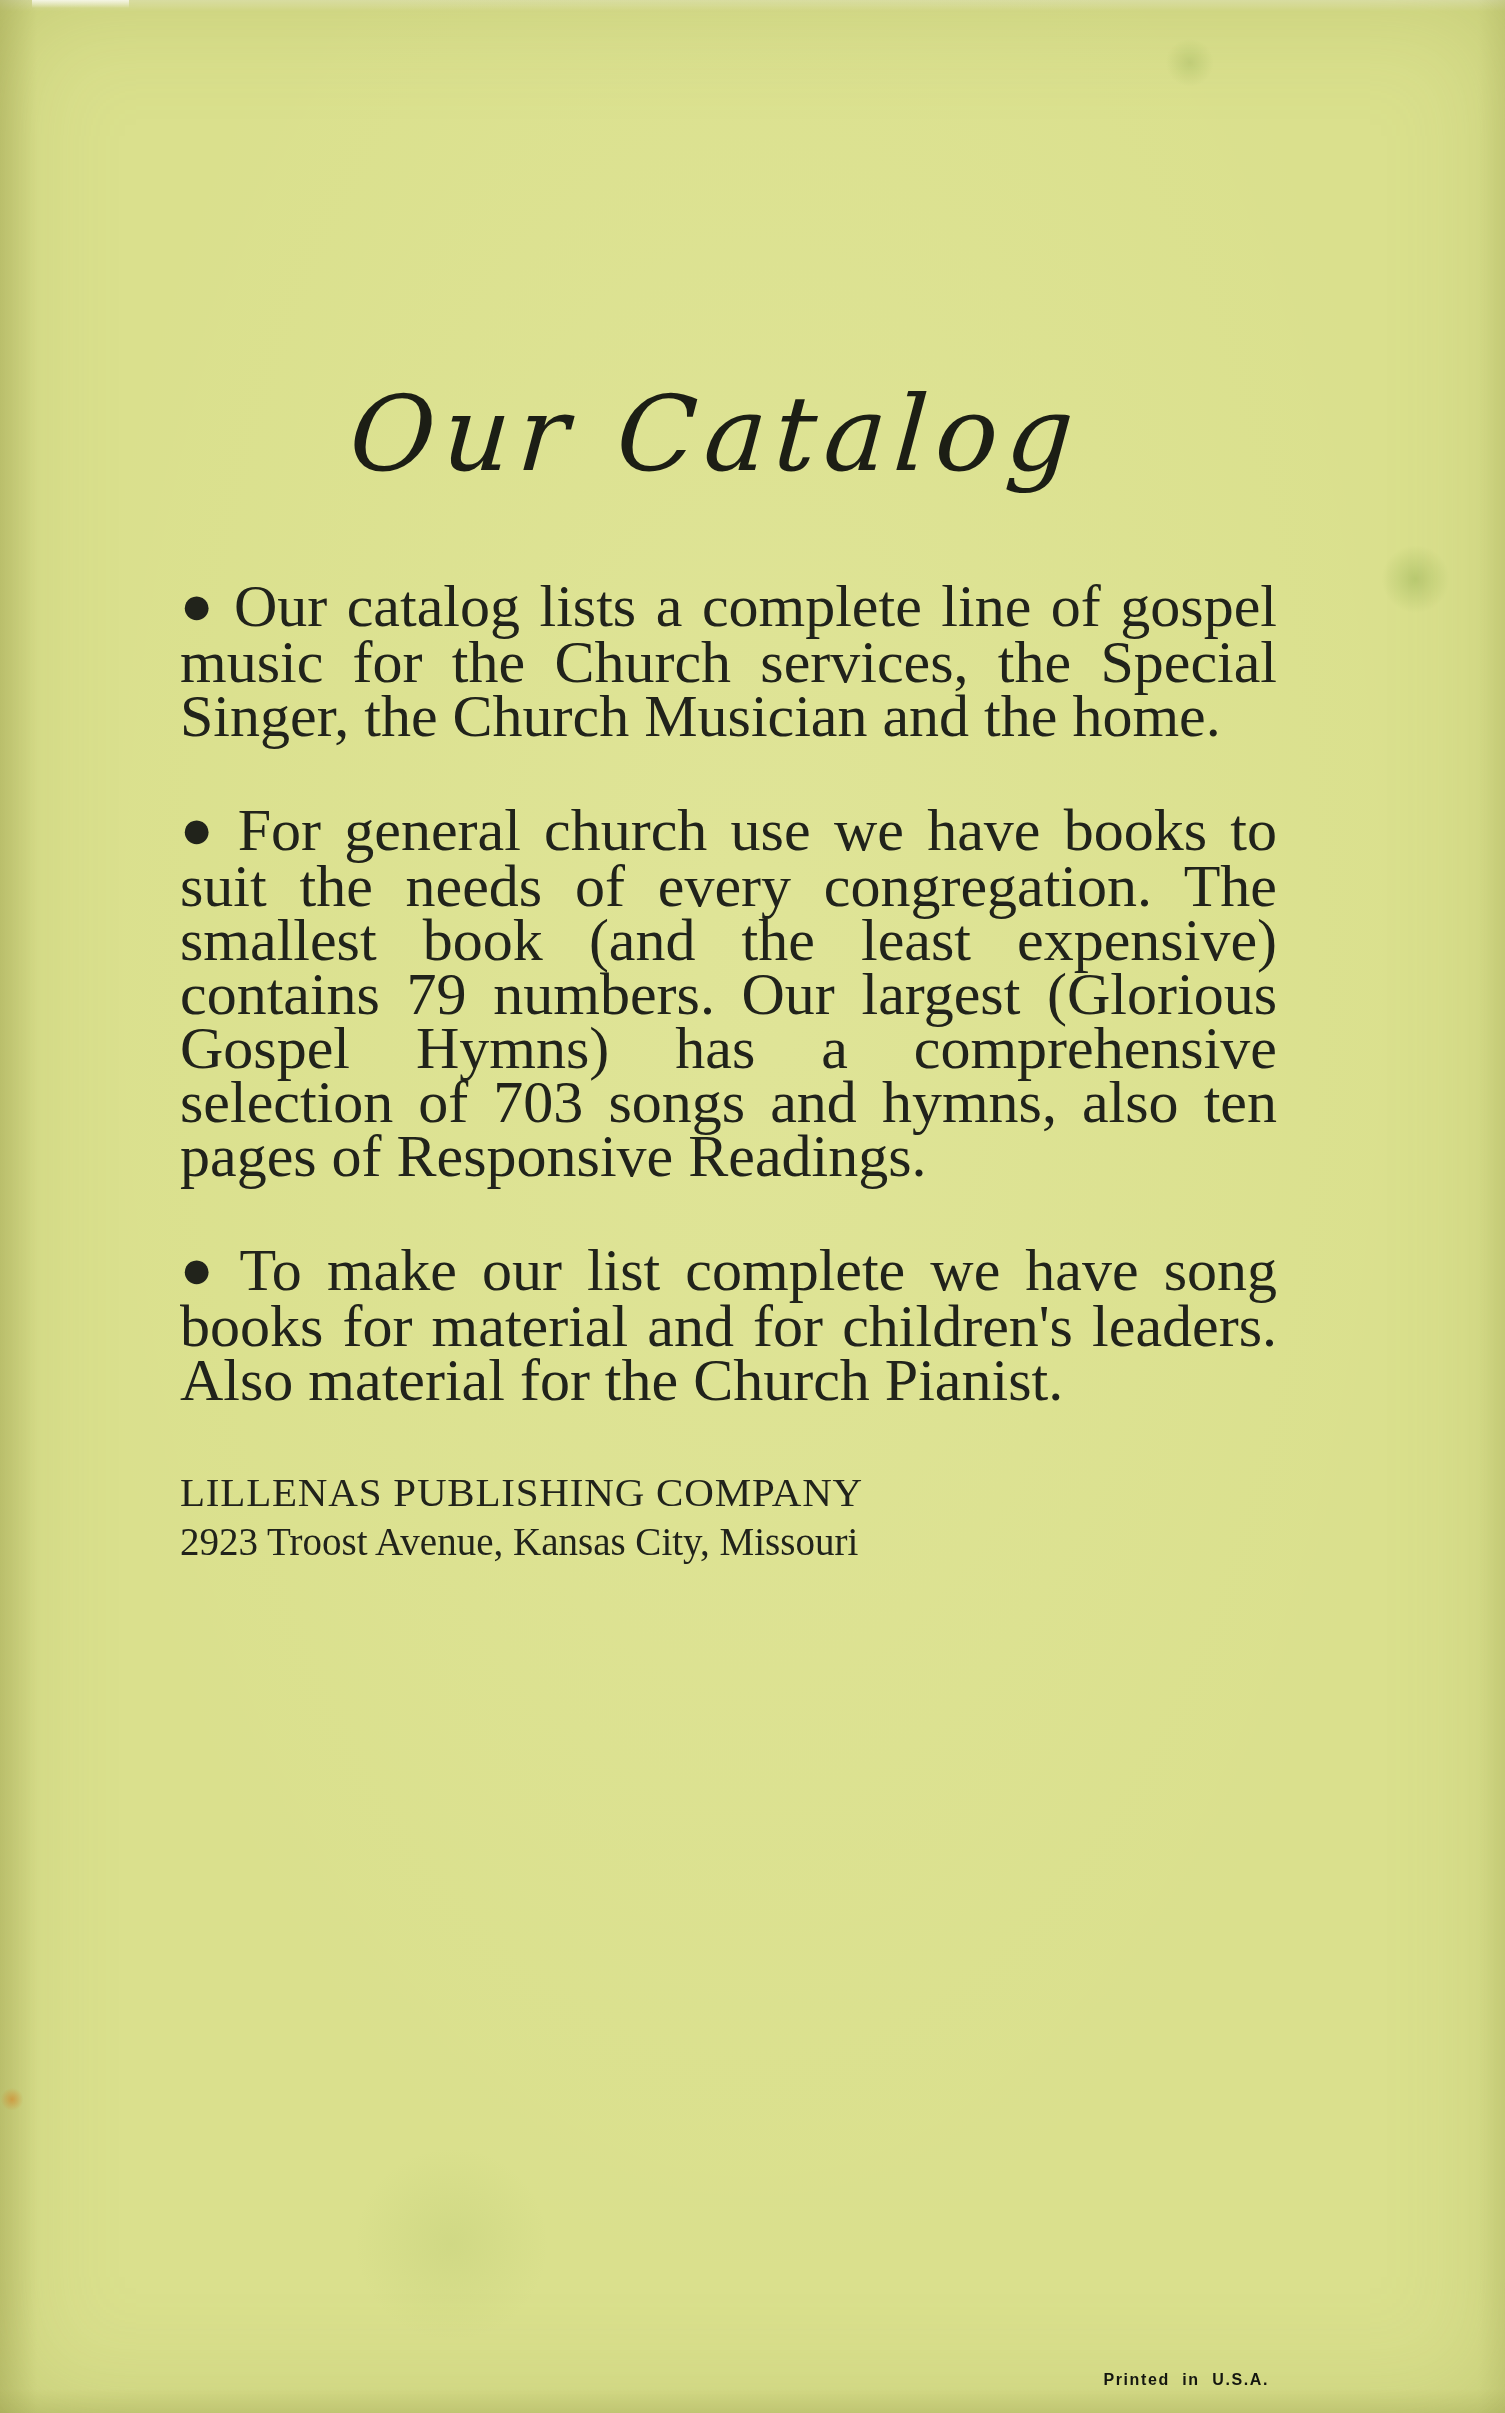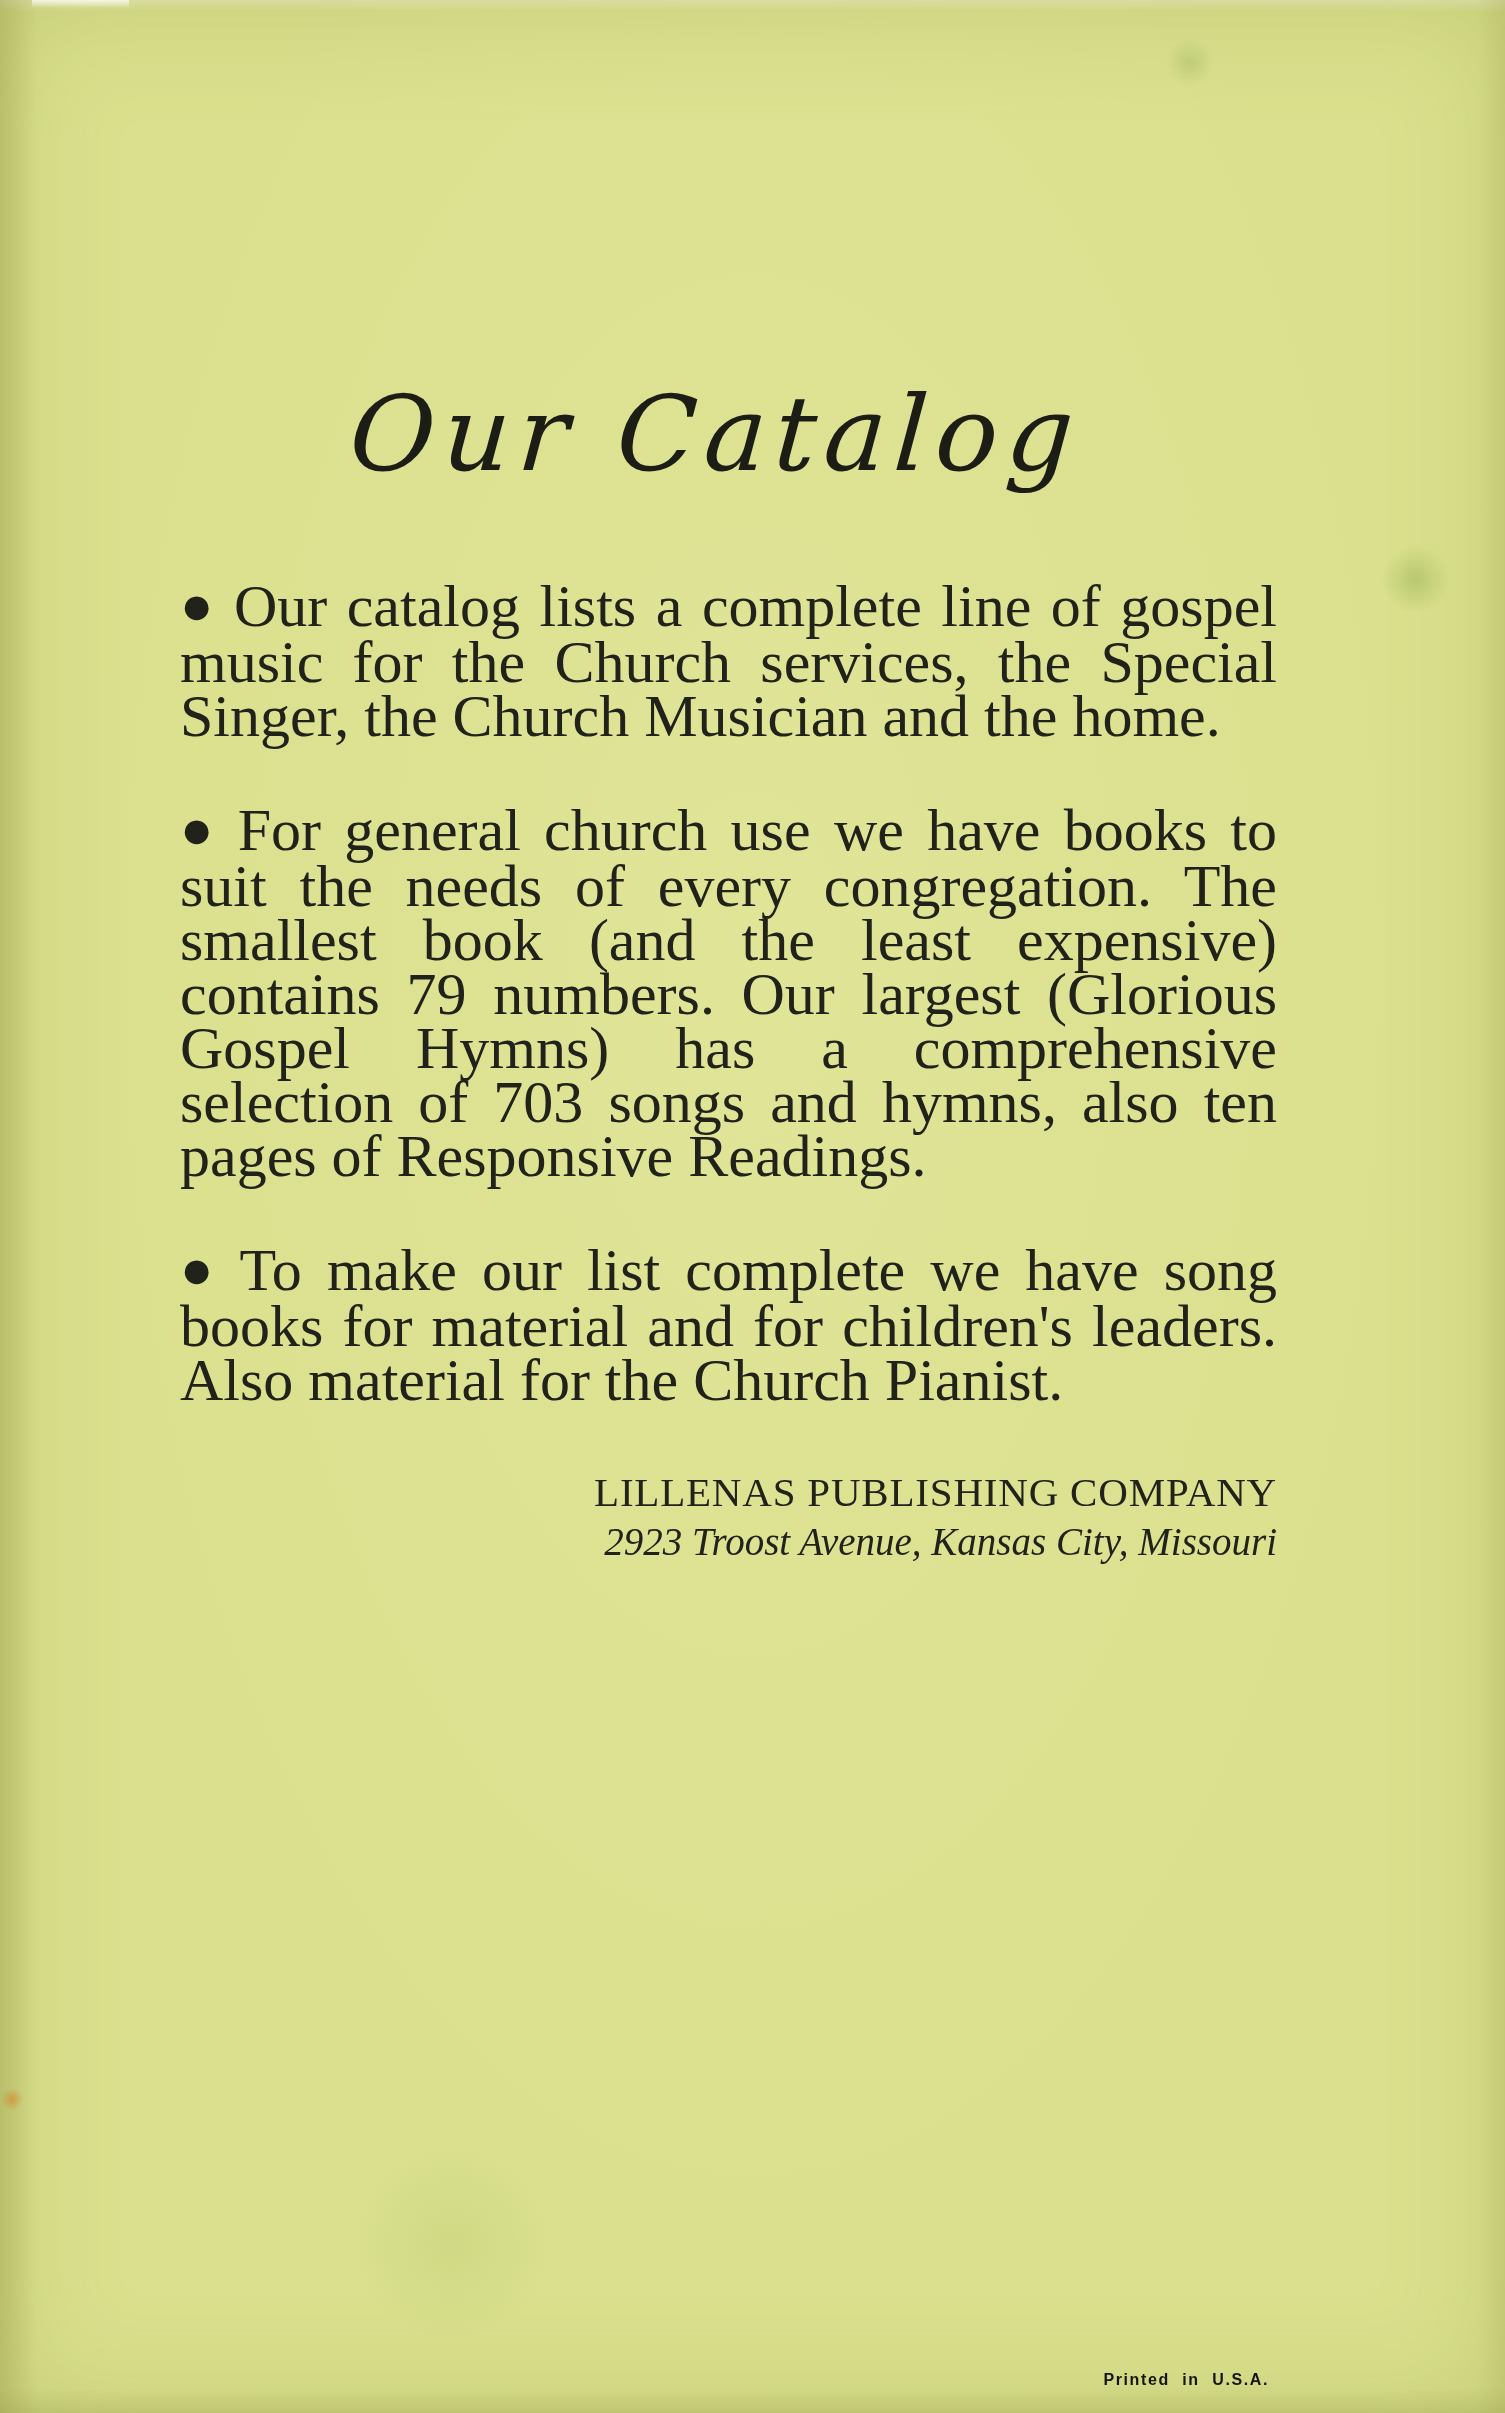--- a/index.html
+++ b/index.html
@@ -66,33 +66,32 @@
     color: #21231b;
   }
   .bullet {
     font-size: 0.92em;
     margin-right: 16px;
     position: relative;
     top: -1.6px;
   }
   .footer {
     margin-top: 16px;
-    text-align: right;
+    text-align: left;
   }
   .footer-company {
     font-size: 41px;
     line-height: 50px;
     letter-spacing: 0.8px;
     color: #21231b;
   }
   .footer-address {
     font-size: 39px;
     line-height: 49px;
     color: #21231b;
-    font-style: italic;
   }
   .imprint {
     position: absolute;
     right: 237px;
     bottom: 24px;
     font-family: "Liberation Sans", sans-serif;
     font-size: 16px;
     font-weight: 700;
     letter-spacing: 1.6px;
     word-spacing: 6.5px;

